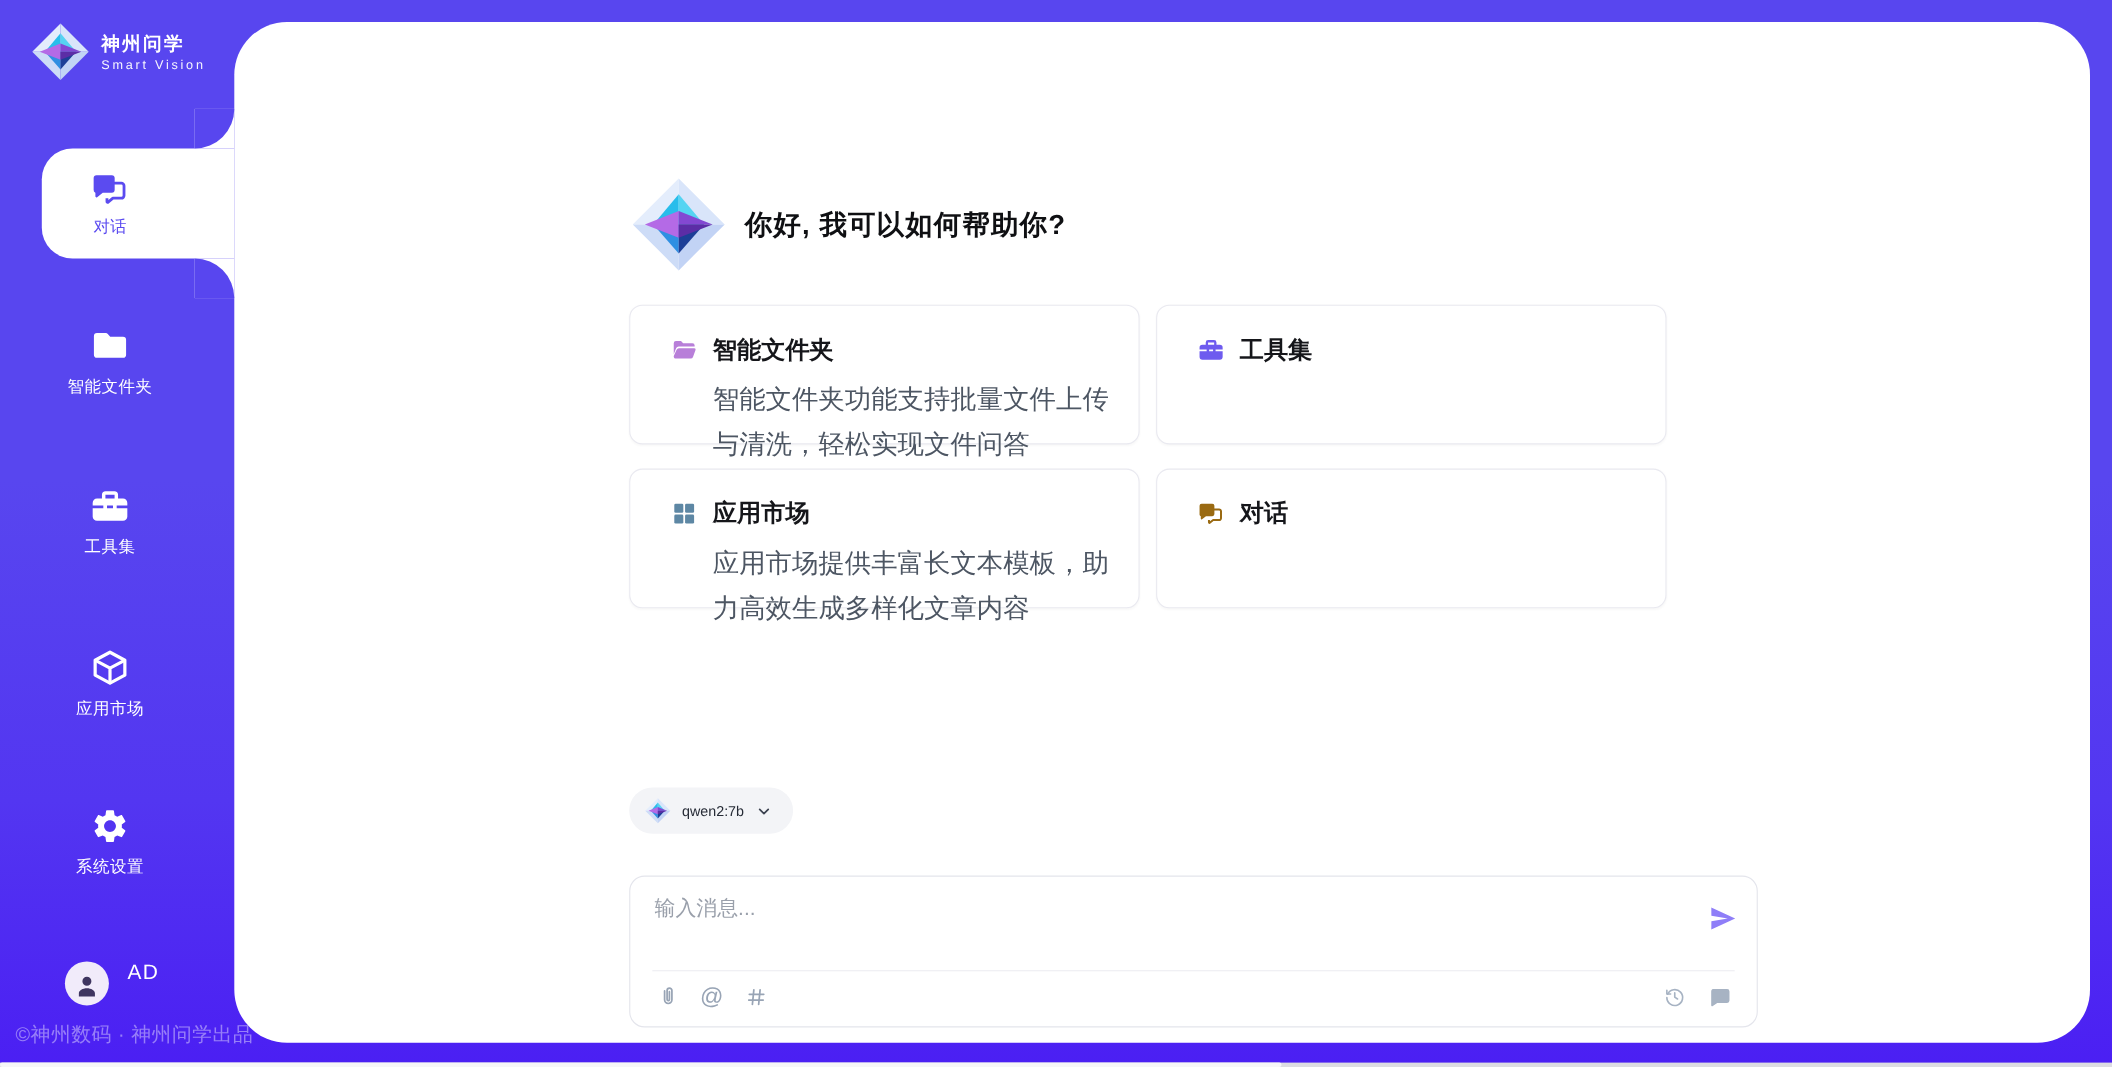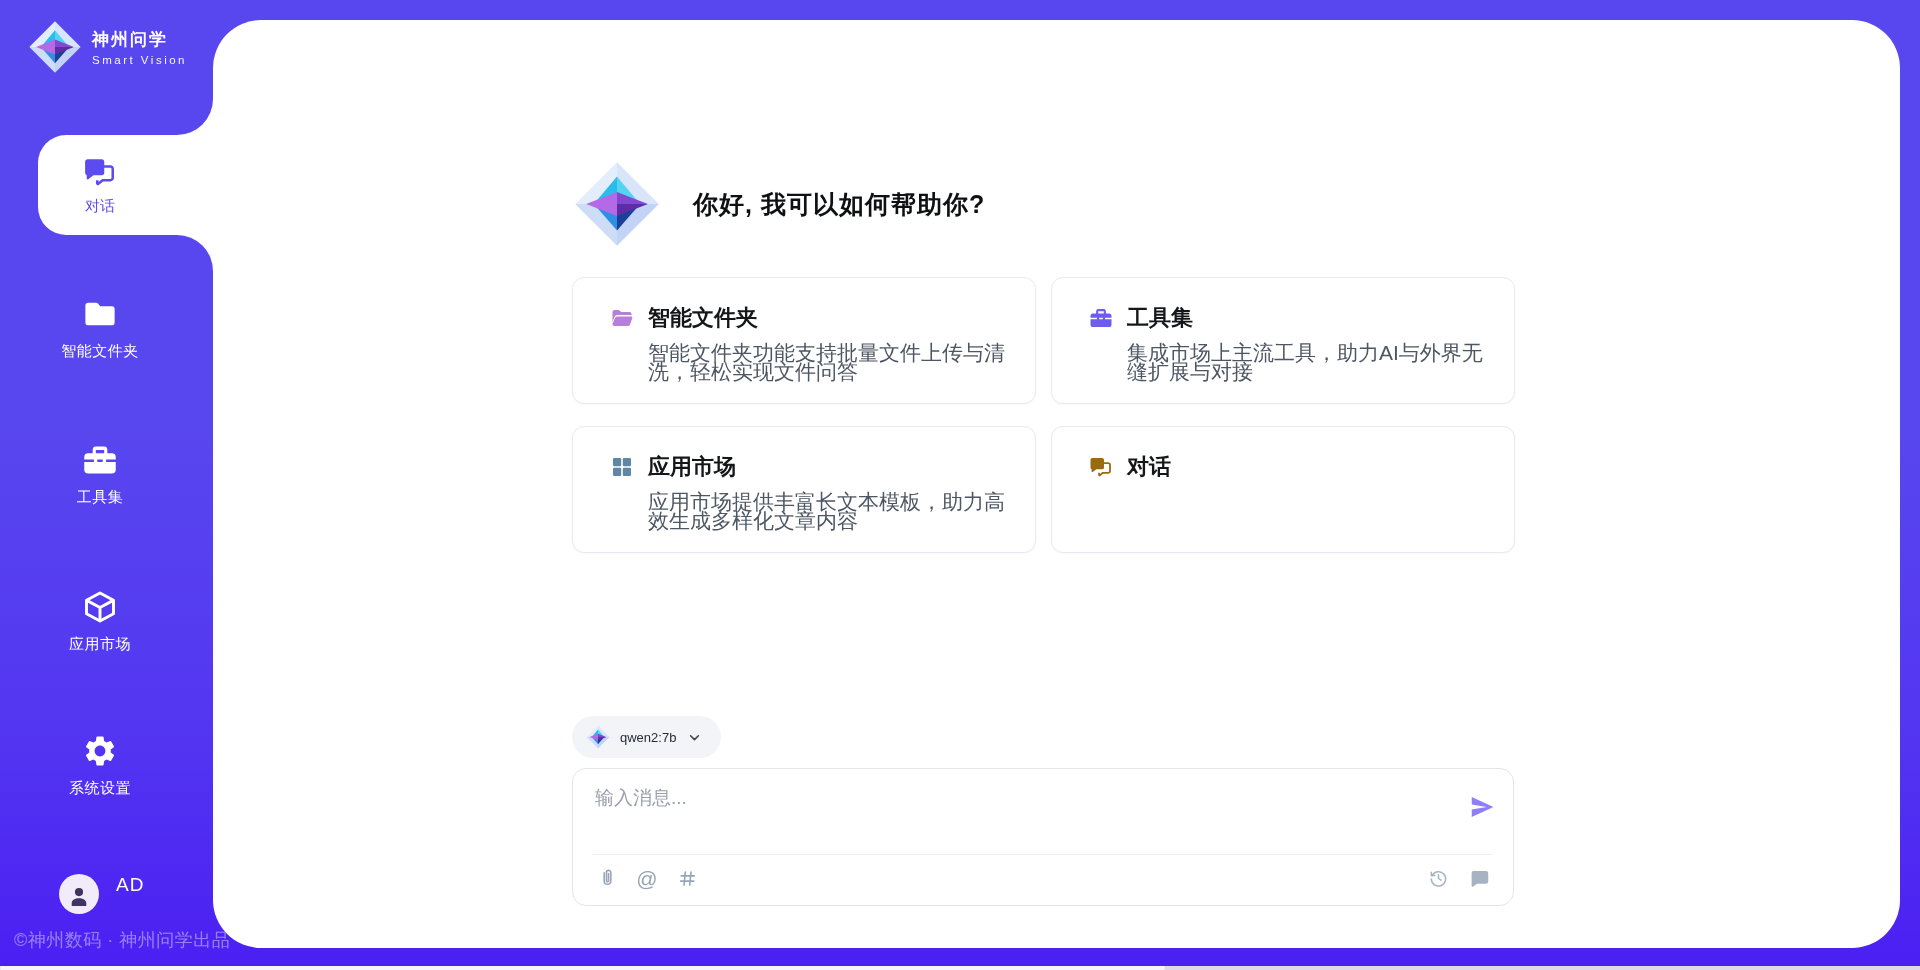--- a/index.html
+++ b/index.html
@@ -44,50 +44,50 @@
   .user-initials { color:#fff; font-size:19px; letter-spacing:1px; }
 
   .copyright { position:absolute; left:14px; top:928px; font-size:18px; color:rgba(255,255,255,.42); letter-spacing:.5px; white-space:nowrap; }
 
   
   .panel {
     position:absolute; left:213px; top:20px; width:1687px; height:928px;
     background:#fff; border-radius:48px; z-index:2;
   }
 
-  .greeting-row { position:absolute; left:360px; top:140px; display:flex; align-items:center; gap:32px; }
+  .greeting-row { position:absolute; left:360px; top:140px; display:flex; align-items:center; gap:16px; }
   .greeting-logo { width:88px; height:88px; }
   .greeting-title { font-size:25px; font-weight:bold; color:#0F1013; letter-spacing:1px; }
 
   .cards { position:absolute; left:359px; top:257px; width:943px; display:grid; grid-template-columns:464px 464px; gap:22px 15px; }
   .card {
     height:127px; background:#fff; border:1px solid #E9E9F0; border-radius:12px;
     padding:25px 24px 0 37px; cursor:pointer; box-shadow:0 1px 2px rgba(20,20,40,.03);
   }
   .card-head { display:flex; align-items:center; gap:14px; }
   .card-ic { width:24px; height:24px; flex:0 0 24px; }
   .card-title { font-size:22px; font-weight:bold; color:#15161A; }
-  .card-desc { margin:10px 0 0 38px; width:376px; font-size:21px; line-height:19px; color:#4D5663; }
+  .card-desc { margin:10px 0 0 38px; width:376px; font-size:24px; line-height:41px; color:#4D5663; }
 
   .ic-folder-open { color:#B87FD9; }
   .ic-toolbox   { color:#6E5BEF; }
   .ic-grid      { color:#5D87A4; }
   .ic-chat-card { color:#9A6A12; }
 
   .model-pill {
     position:absolute; left:359px; top:696px; height:42px;
     display:inline-flex; align-items:center; gap:10px; padding:0 18px 0 14px;
     background:#F3F4F7; border-radius:22px; cursor:pointer;
   }
   .model-pill .pill-logo { width:24px; height:24px; }
   .model-name { font-size:13px; color:#262B36; }
   .model-pill .chev { width:17px; height:17px; color:#3C4250; }
 
   .composer {
-    position:absolute; left:359px; top:748px; width:942px; height:138px;
+    position:absolute; left:359px; top:776px; width:1026px; height:138px;
     border:1px solid #E4E5EC; border-radius:14px; background:#fff;
   }
   .composer textarea {
     position:absolute; left:22px; top:16px; width:800px; height:60px;
     border:none; outline:none; resize:none; font-family:inherit;
     font-size:19px; color:#333; background:transparent;
   }
   .composer textarea::placeholder { color:#9AA0AB; }
   .send-btn { position:absolute; right:16px; top:24px; width:30px; height:30px; border:none; background:transparent; cursor:pointer; }
   .send-btn svg { width:28px; height:28px; fill:#8F7EF8; }
@@ -268,21 +268,20 @@
         <p class="card-desc">智能文件夹功能支持批量文件上传与清洗，轻松实现文件问答</p>
       </div>
 
       <div class="card">
         <div class="card-head">
           <svg class="card-ic ic-toolbox">
               <use href="#sym-toolbox"></use>
             </svg>
           <span class="card-title">工具集</span>
         </div>
-        <p class="card-desc">集成市场上主流工具，助力AI与外界无缝扩展与对接</p>
       </div>
 
       <div class="card">
         <div class="card-head">
           <svg class="card-ic ic-grid">
               <use href="#sym-grid"></use>
             </svg>
           <span class="card-title">应用市场</span>
         </div>
         <p class="card-desc">应用市场提供丰富长文本模板，助力高效生成多样化文章内容</p>

